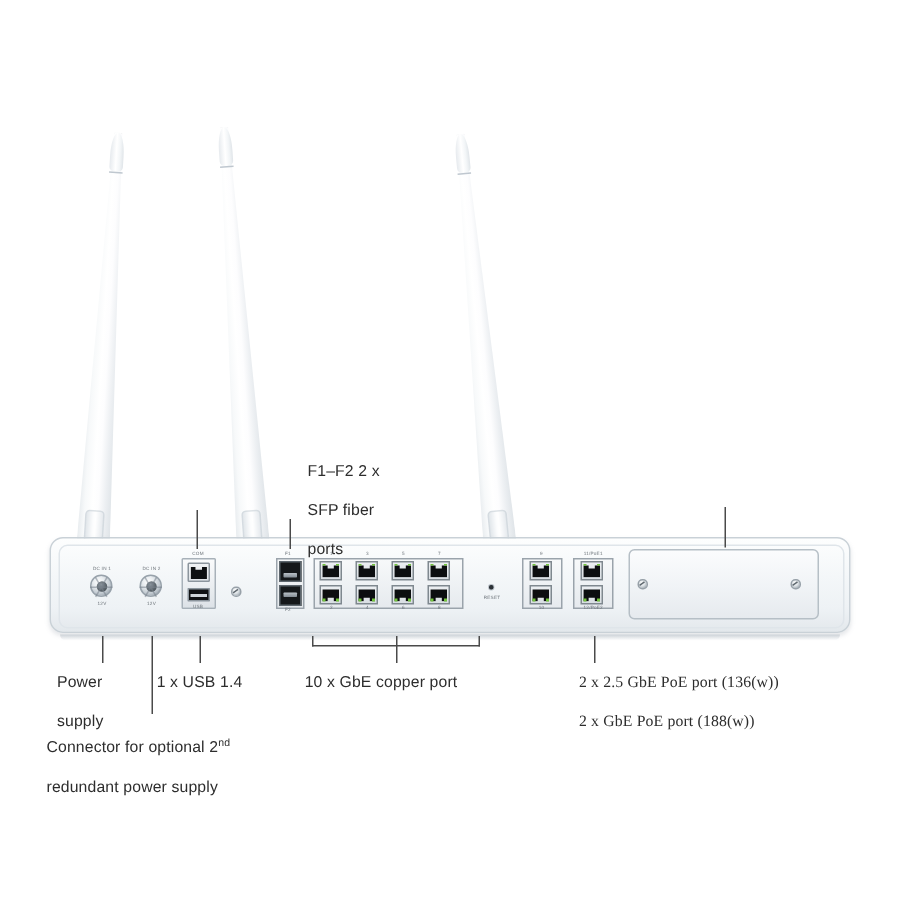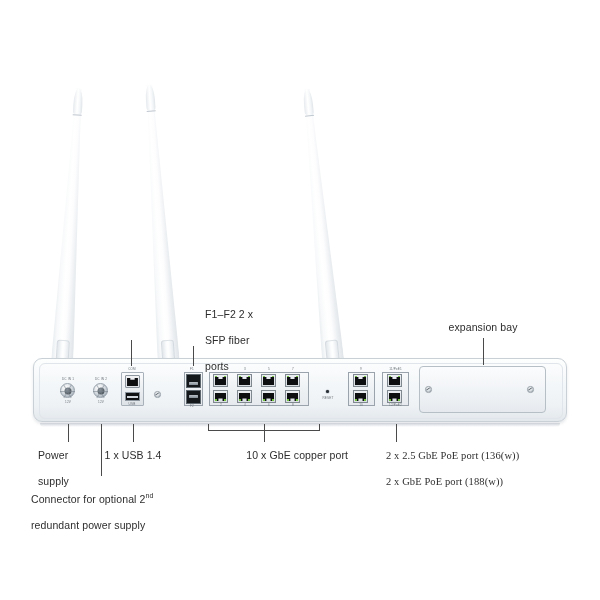--- a/index.html
+++ b/index.html
@@ -462,38 +462,37 @@
 
 
 
   <div class="callout lft" style="left:193px; top:295px; width:80px;margin-left:12px;">
     <div>F1–F2 2 x</div>
     <div>SFP fiber</div>
     <div>ports</div>
   </div>
 
   <div class="callout ctr" style="left:413px; top:308px; width:140px;">
-    <div>expansion bay</div>
   </div>
 
   <div class="callout lft" style="left:38px; top:436px; width:70px;">
     <div>Power</div>
     <div>supply</div>
   </div>
 
   <div class="callout lft" style="left:31px; top:476px; width:230px;">
     <div><span>Connector for optional 2</span><span class="sup">nd</span></div>
     <div>redundant power supply</div>
   </div>
 
   <div class="callout ctr" style="left:83px; top:436px; width:100px;">
     <div>1 x USB 1.4</div>
   </div>
 
-  <div class="callout ctr" style="left:208px; top:436px; width:140px;text-align:right;">
+  <div class="callout ctr" style="left:184px; top:436px; width:140px;">
     <div>10 x GbE copper port</div>
   </div>
 
   <div class="callout lft" style="left:386px; top:436px; width:200px;font-family:Liberation Serif, serif;">
     <div>2 x 2.5 GbE PoE port (136(w))</div>
     <div>2 x GbE PoE port (188(w))</div>
   </div>
 
 </div>
 

